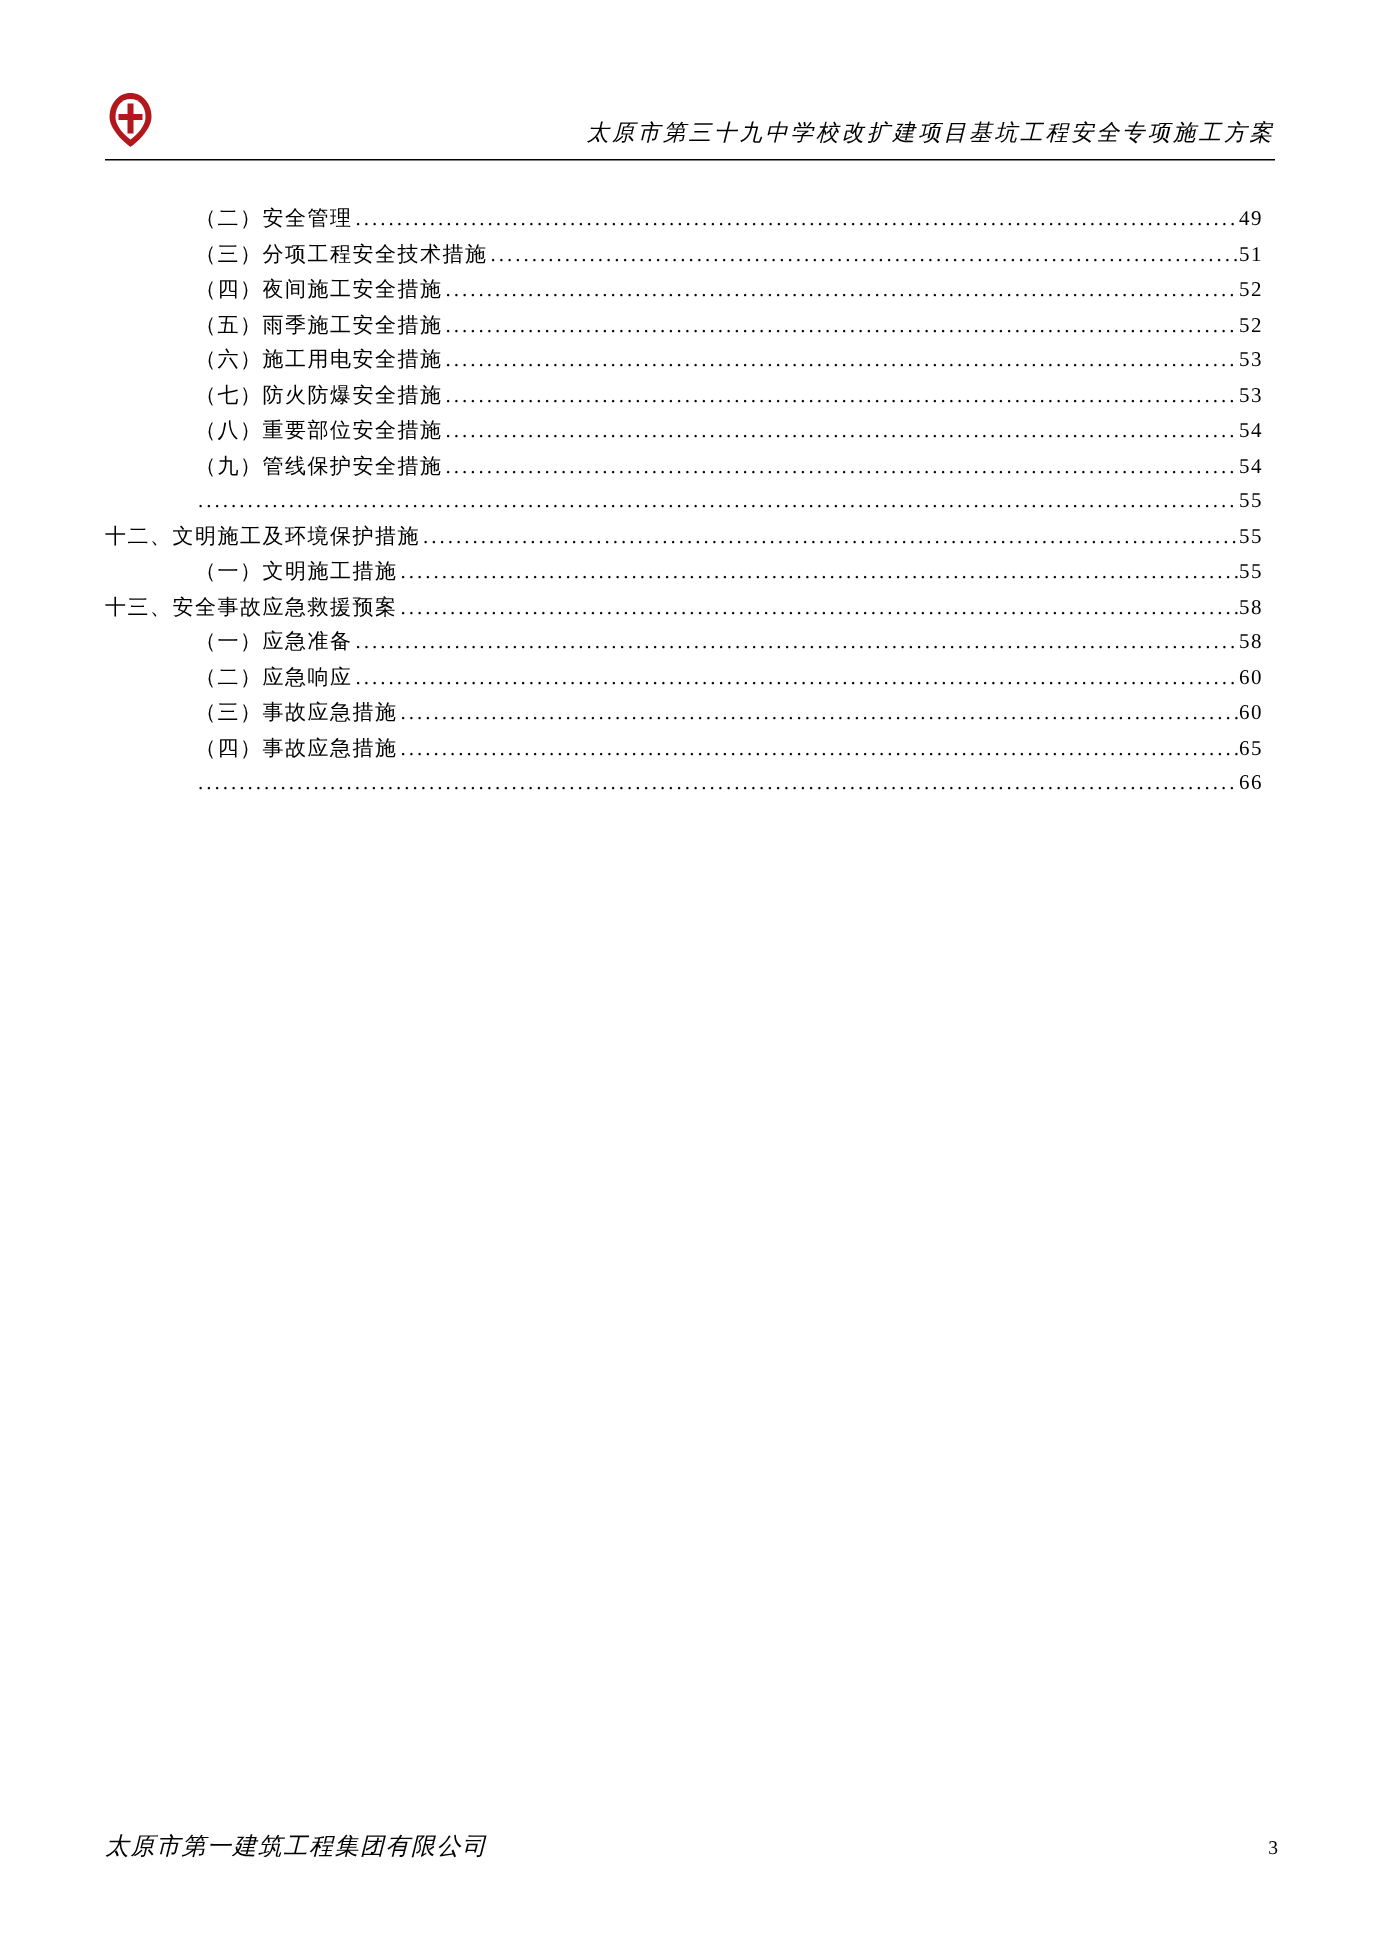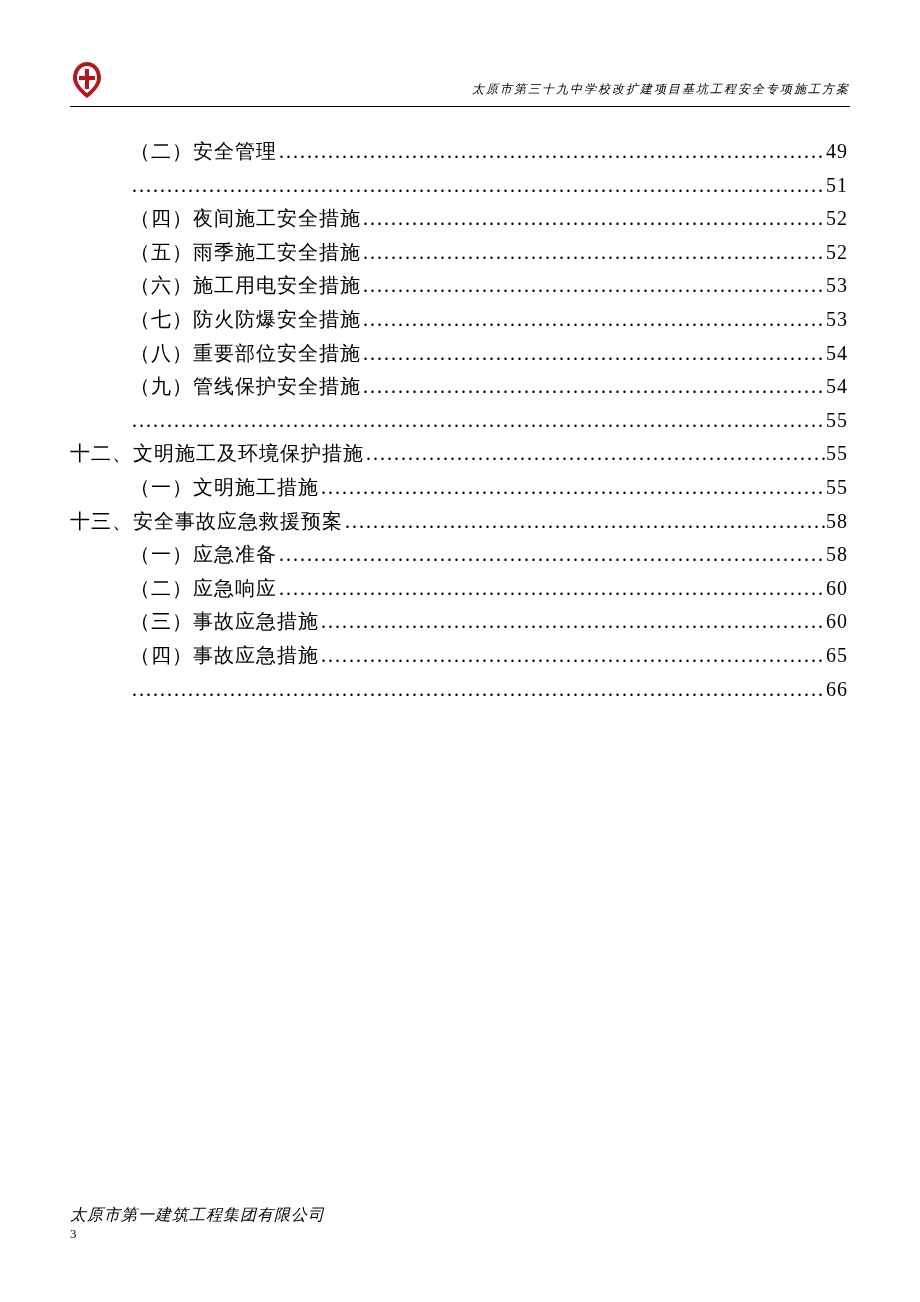--- a/index.html
+++ b/index.html
@@ -19,36 +19,36 @@
     align-items: flex-end;
     justify-content: space-between;
     margin-bottom: 6px;
   }
   .logo {
     width: 34px;
     height: 40px;
     position: relative;
   }
   .header-title {
-    font-size: 12px;
+    font-size: 15px;
     letter-spacing: 2px;
     font-style: italic;
     font-family: "KaiTi", "楷体", serif;
     font-weight: 500;
     text-align: right;
     flex: 1;
     padding-bottom: 2px;
   }
   .header-rule {
     border: none;
     border-top: 1.5px solid #000;
     margin-bottom: 28px;
   }
   .toc {
-    font-size: 20px;
+    font-size: 14px;
     line-height: 1.68;
   }
   .toc-row {
     display: flex;
     align-items: baseline;
     white-space: nowrap;
     letter-spacing: 1px;
   }
   .toc-row.level1 { margin-left: 0; }
   .toc-row.level2 { margin-left: 60px; }
@@ -69,21 +69,20 @@
   }
   .footer {
     position: absolute;
     bottom: 60px;
     left: 70px;
     right: 68px;
     display: flex;
     justify-content: space-between;
     align-items: baseline;
     font-size: 16px;
-    flex-direction: column;
   }
   .footer-company {
     font-style: italic;
     font-family: "KaiTi", "楷体", serif;
     letter-spacing: 1px;
   }
   .footer-pagenum {
     font-size: 13px;
   }
 </style>
@@ -105,20 +104,21 @@
   </div>
   <hr class="header-rule">
 
   <div class="toc" id="toc">
       <div class="toc-row level2">
         <span class="toc-label">（二）安全管理</span>
         <span class="toc-dots"></span>
         <span class="toc-page">49</span>
       </div>
       <div class="toc-row level2">
+        <span class="toc-label">（三）分项工程安全技术措施</span>
         <span class="toc-dots"></span>
         <span class="toc-page">51</span>
       </div>
       <div class="toc-row level2">
         <span class="toc-label">（四）夜间施工安全措施</span>
         <span class="toc-dots"></span>
         <span class="toc-page">52</span>
       </div>
       <div class="toc-row level2">
         <span class="toc-label">（五）雨季施工安全措施</span>

